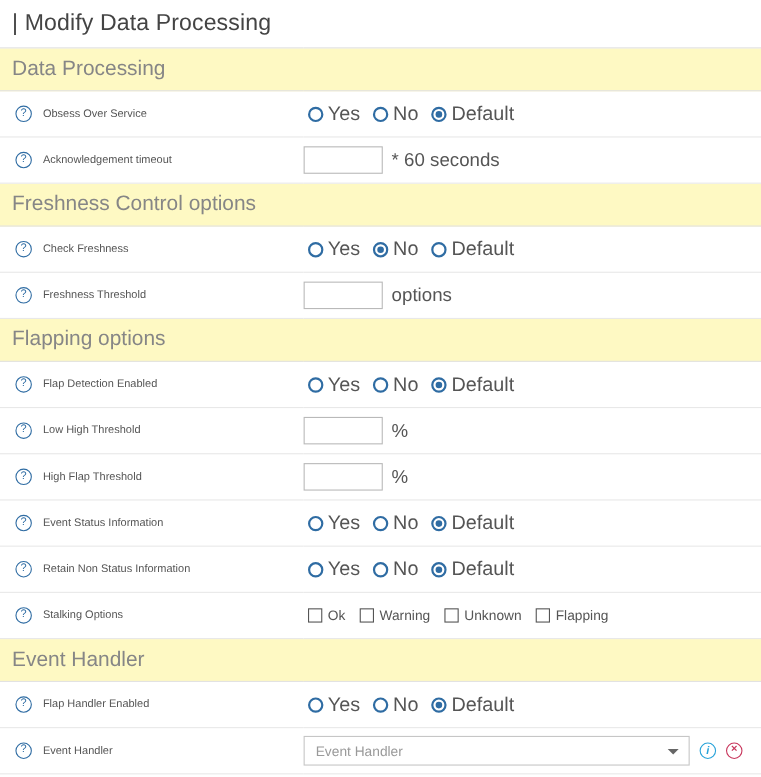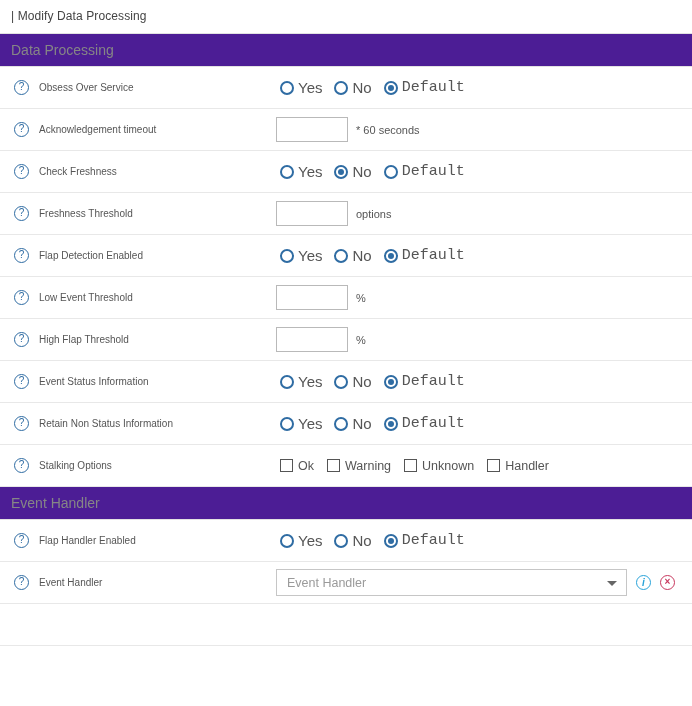--- a/index.html
+++ b/index.html
@@ -9,35 +9,35 @@
   }
   body {
     width: 692px; height: 706px;
     font-family: "Liberation Sans", sans-serif;
     font-size: 13px;
     color: #555555;
     overflow: hidden;
   }
 
   .page-title {
-    font-size: 12px;
+    font-size: 21px;
     color: #444444;
     padding: 9px 0 10px 11px;
     letter-spacing: .1px;
     white-space: nowrap;
   }
 
   .form-table { width: 692px; border-collapse: collapse; }
 
   .section-row td {
-    background: #4c1d95;
+    background: #fef9c3;
     border-top: 1px solid #e2e2e2;
     border-bottom: 1px solid #e2e2e2;
     padding: 8px 0 8px 11px;
-    font-size: 14px;
+    font-size: 19px;
     color: #868686;
   }
 
   .field-row td {
     border-bottom: 1px solid #e8e8e8;
     padding: 0;
     vertical-align: middle;
     height: 42px;
   }
   .field-row:last-child td { border-bottom: 1px solid #e8e8e8; }
@@ -74,39 +74,39 @@
   .control-inner { display: flex; align-items: center; }
 
   
   .radio-group { display: flex; align-items: center; padding-left: 4px; }
   .radio-opt {
     display: flex; align-items: center;
     margin-right: 12px;
     cursor: pointer;
     white-space: nowrap;
   }
-  .radio-opt:last-child { margin-right: 0; font-family: Liberation Mono, monospace; }
+  .radio-opt:last-child { margin-right: 0; }
   .radio-mark {
     width: 14px; height: 14px;
     flex: 0 0 14px;
     border-radius: 50%;
     border: 2px solid #2f6ca3;
     background: #ffffff;
     position: relative;
     margin-right: 4px;
   }
   .radio-opt.checked .radio-mark::after {
     content: "";
     position: absolute;
     left: 2px; top: 2px;
     width: 6px; height: 6px;
     border-radius: 50%;
     background: #2f6ca3;
   }
-  .radio-label { font-size: 15px; color: #555; }
+  .radio-label { font-size: 18px; color: #555; }
 
   
   .check-group { display: flex; align-items: center; padding-left: 4px; }
   .check-opt { display: flex; align-items: center; margin-right: 13px; cursor: pointer; white-space: nowrap; }
   .check-mark {
     width: 13px; height: 13px;
     flex: 0 0 13px;
     border: 1.6px solid #555555;
     background: #fff;
     margin-right: 5px;
@@ -120,21 +120,21 @@
     background: #fff;
     font-family: "Liberation Sans", sans-serif;
     font-size: 12.5px;
     color: #555;
     padding: 0 5px;
     outline: none;
   }
   .w-small { width: 72px; }
   .unit {
     margin-left: 8px;
-    font-size: 11px;
+    font-size: 17px;
     color: #555;
     white-space: nowrap;
   }
 
   
   .sel-wrap {
     position: relative;
     width: 351px; height: 27px;
     border: 1px solid #c6c6c6;
     background: #fff;
@@ -210,20 +210,23 @@
             <span class="label-text">Acknowledgement timeout</span>
           </div>
         </td>
         <td class="control-cell">
           <div class="control-inner">
             <input class="txt-input w-small" type="text" style="">
             <span class="unit">* 60 seconds</span>
           </div>
         </td>
       </tr>
+      <tr class="section-row">
+        <td colspan="2">Freshness Control options</td>
+      </tr>
       <tr class="field-row">
         <td class="label-cell">
           <div class="label-inner">
             <span class="help-icon">?</span>
             <span class="label-text">Check Freshness</span>
           </div>
         </td>
         <td class="control-cell">
           <div class="radio-group">
             <label class="radio-opt">
@@ -248,20 +251,23 @@
             <span class="label-text">Freshness Threshold</span>
           </div>
         </td>
         <td class="control-cell">
           <div class="control-inner">
             <input class="txt-input w-small" type="text" style="">
             <span class="unit">options</span>
           </div>
         </td>
       </tr>
+      <tr class="section-row">
+        <td colspan="2">Flapping options</td>
+      </tr>
       <tr class="field-row">
         <td class="label-cell">
           <div class="label-inner">
             <span class="help-icon">?</span>
             <span class="label-text">Flap Detection Enabled</span>
           </div>
         </td>
         <td class="control-cell">
           <div class="radio-group">
             <label class="radio-opt">
@@ -276,21 +282,21 @@
               <span class="radio-mark"></span>
               <span class="radio-label">Default</span>
             </label>
           </div>
         </td>
       </tr>
       <tr class="field-row">
         <td class="label-cell">
           <div class="label-inner">
             <span class="help-icon">?</span>
-            <span class="label-text">Low Event Threshold</span>
+            <span class="label-text">Low High Threshold</span>
           </div>
         </td>
         <td class="control-cell">
           <div class="control-inner">
             <input class="txt-input w-small" type="text" style="">
             <span class="unit">%</span>
           </div>
         </td>
       </tr>
       <tr class="field-row">
@@ -371,21 +377,21 @@
             <label class="check-opt">
               <span class="check-mark"></span>
               <span class="check-label">Warning</span>
             </label>
             <label class="check-opt">
               <span class="check-mark"></span>
               <span class="check-label">Unknown</span>
             </label>
             <label class="check-opt">
               <span class="check-mark"></span>
-              <span class="check-label">Handler</span>
+              <span class="check-label">Flapping</span>
             </label>
           </div>
         </td>
       </tr>
       <tr class="section-row">
         <td colspan="2">Event Handler</td>
       </tr>
       <tr class="field-row">
         <td class="label-cell">
           <div class="label-inner">

